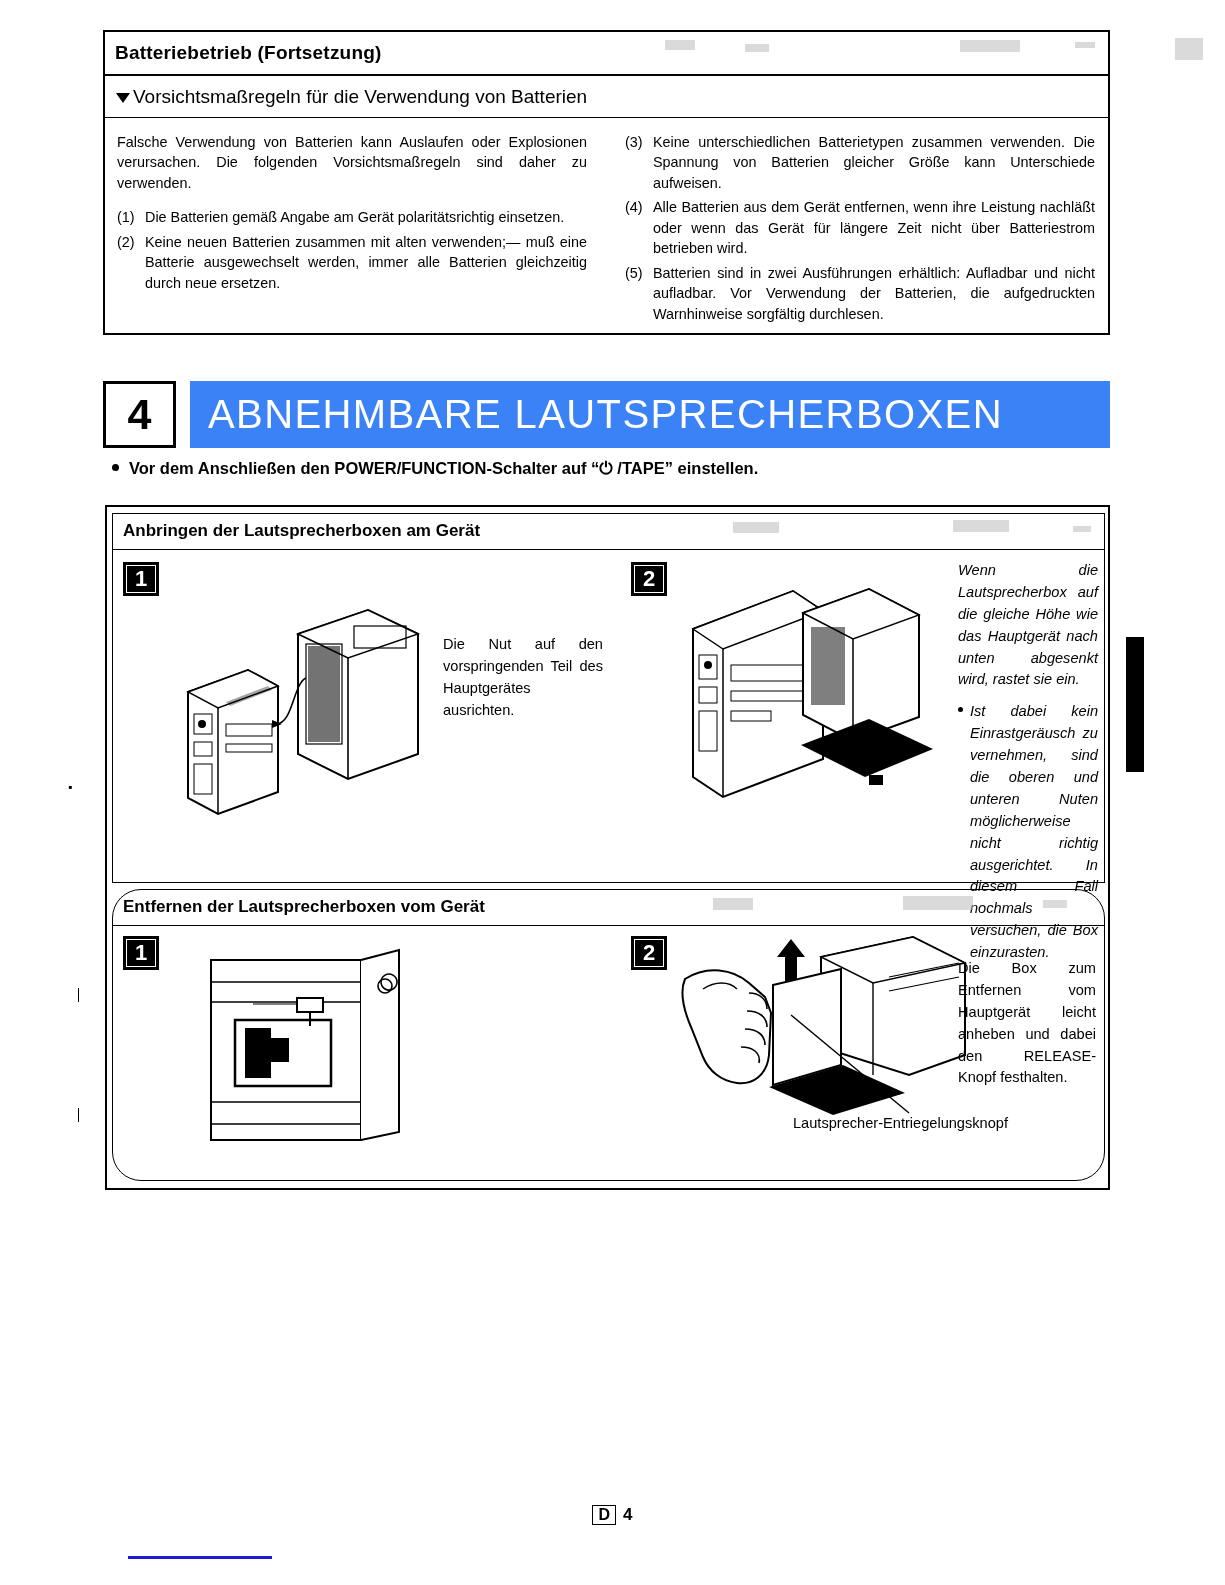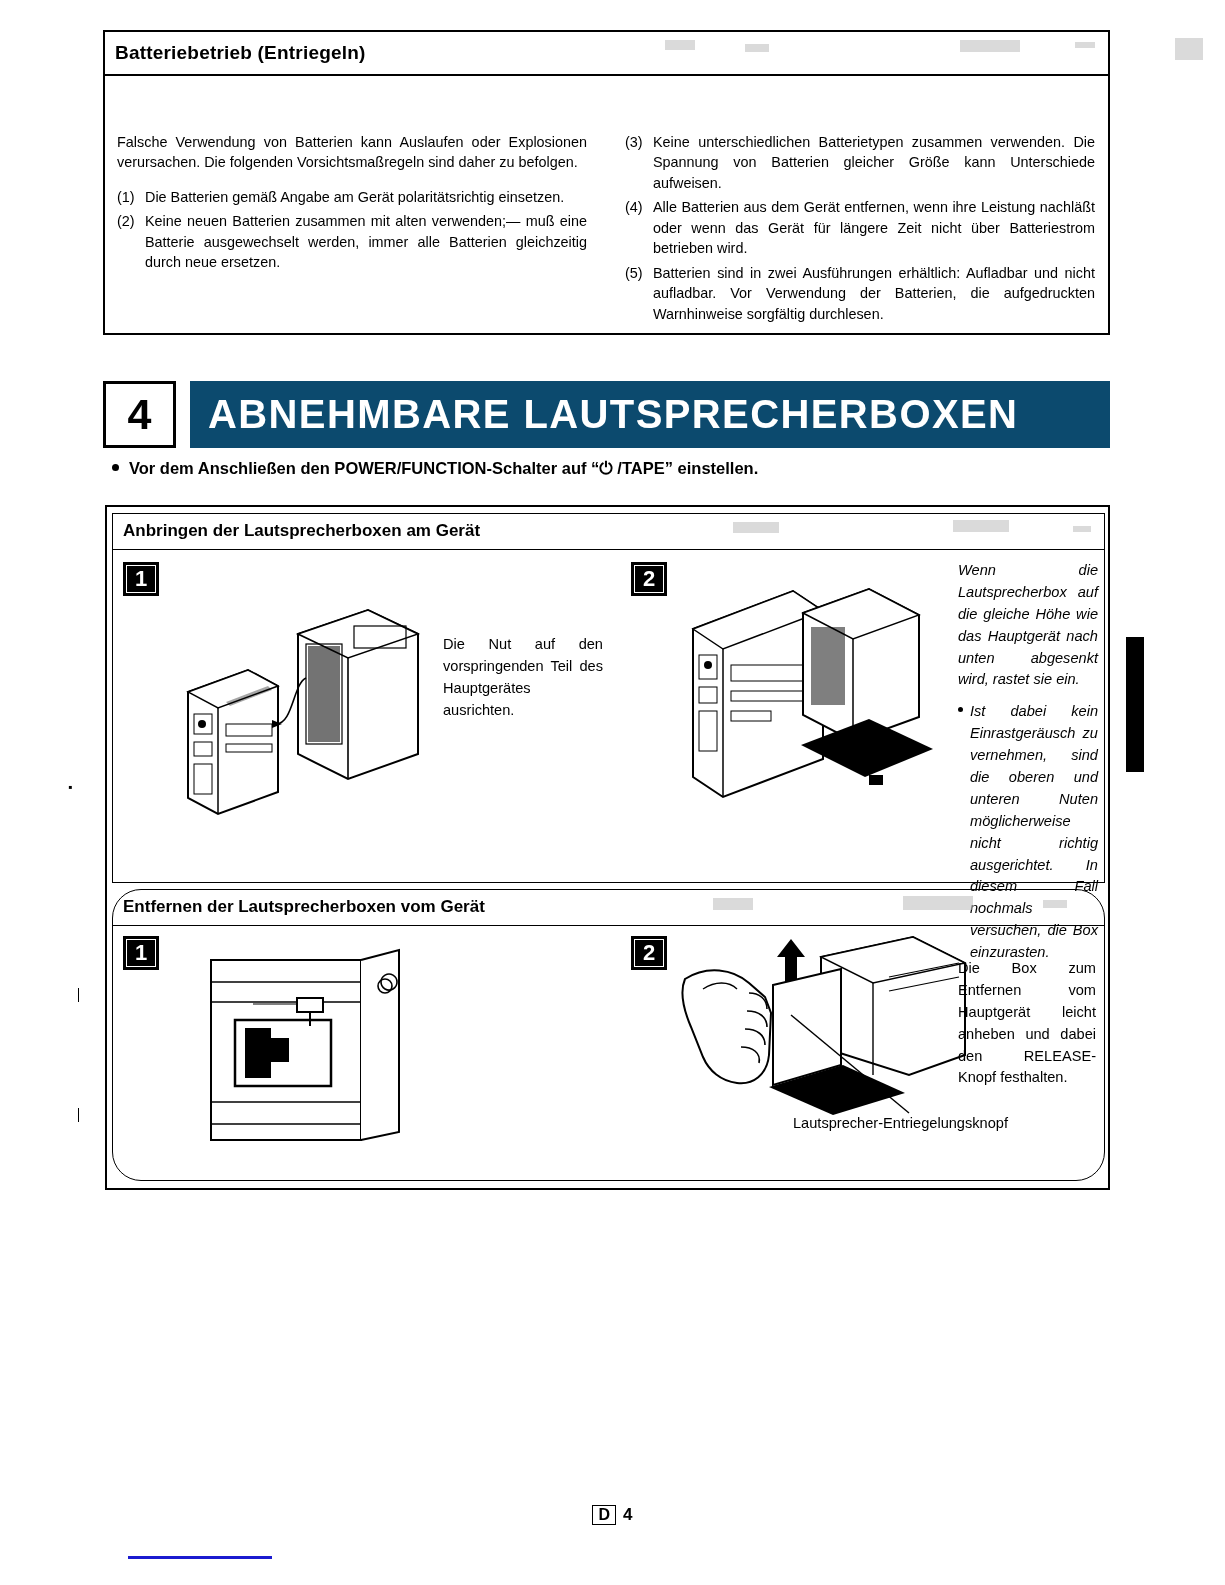--- a/index.html
+++ b/index.html
@@ -116,24 +116,24 @@
     font-size: 43px;
     font-weight: bold;
     line-height: 61px;
   }
   .sec-title-bar {
     position: absolute;
     left: 190px;
     top: 381px;
     width: 920px;
     height: 67px;
-    background: #0c4a6e;
+    background: #3b82f6;
     color: #fff;
     font-size: 40px;
-    font-weight: bold;
+    font-weight: normal;
     letter-spacing: 1.4px;
     line-height: 67px;
     padding-left: 18px;
     box-sizing: border-box;
     overflow: hidden;
     white-space: nowrap;
   }
 
   .bullet-note {
     position: absolute;
@@ -278,31 +278,35 @@
 
   svg { display: block; }
 </style>
 </head>
 <body>
 
 <div class="page">
 
   <div class="battery-box">
     <div class="battery-title-bar">
-      <div class="battery-title">Batteriebetrieb (Entriegeln)</div>
+      <div class="battery-title">Batteriebetrieb (Fortsetzung)</div>
       <div class="speckle" style="left:560px;top:8px;width:30px;height:10px;"></div>
       <div class="speckle" style="left:640px;top:12px;width:24px;height:8px;"></div>
       <div class="speckle" style="left:855px;top:8px;width:60px;height:12px;"></div>
       <div class="speckle" style="left:970px;top:10px;width:20px;height:6px;"></div>
       <div class="speckle" style="left:1070px;top:6px;width:28px;height:22px;"></div>
     </div>
 
+    <div class="battery-sub-bar">
+      <div class="tri-marker"></div>
+      <div class="battery-sub">Vorsichtsmaßregeln für die Verwendung von Batterien</div>
+    </div>
 
     <div class="col-left">
-      <p class="para">Falsche Verwendung von Batterien kann Auslaufen oder Explosionen verursachen. Die folgenden Vorsichtsmaßregeln sind daher zu befolgen.</p>
+      <p class="para">Falsche Verwendung von Batterien kann Auslaufen oder Explosionen verursachen. Die folgenden Vorsichtsmaßregeln sind daher zu verwenden.</p>
       <div class="numitem">
         <span class="num">(1)</span>
         <span>Die Batterien gemäß Angabe am Gerät polaritätsrichtig einsetzen.</span>
       </div>
       <div class="numitem">
         <span class="num">(2)</span>
         <span>Keine neuen Batterien zusammen mit alten verwenden;— muß eine Batterie ausgewechselt werden, immer alle Batterien gleichzeitig durch neue ersetzen.</span>
       </div>
     </div>
 

